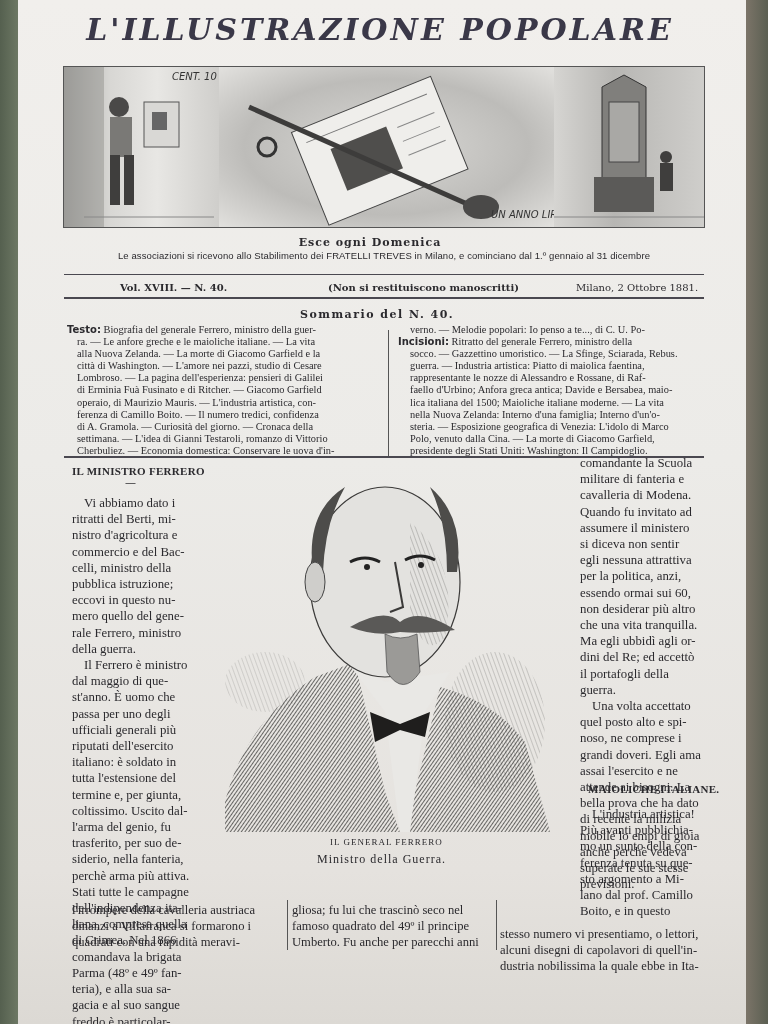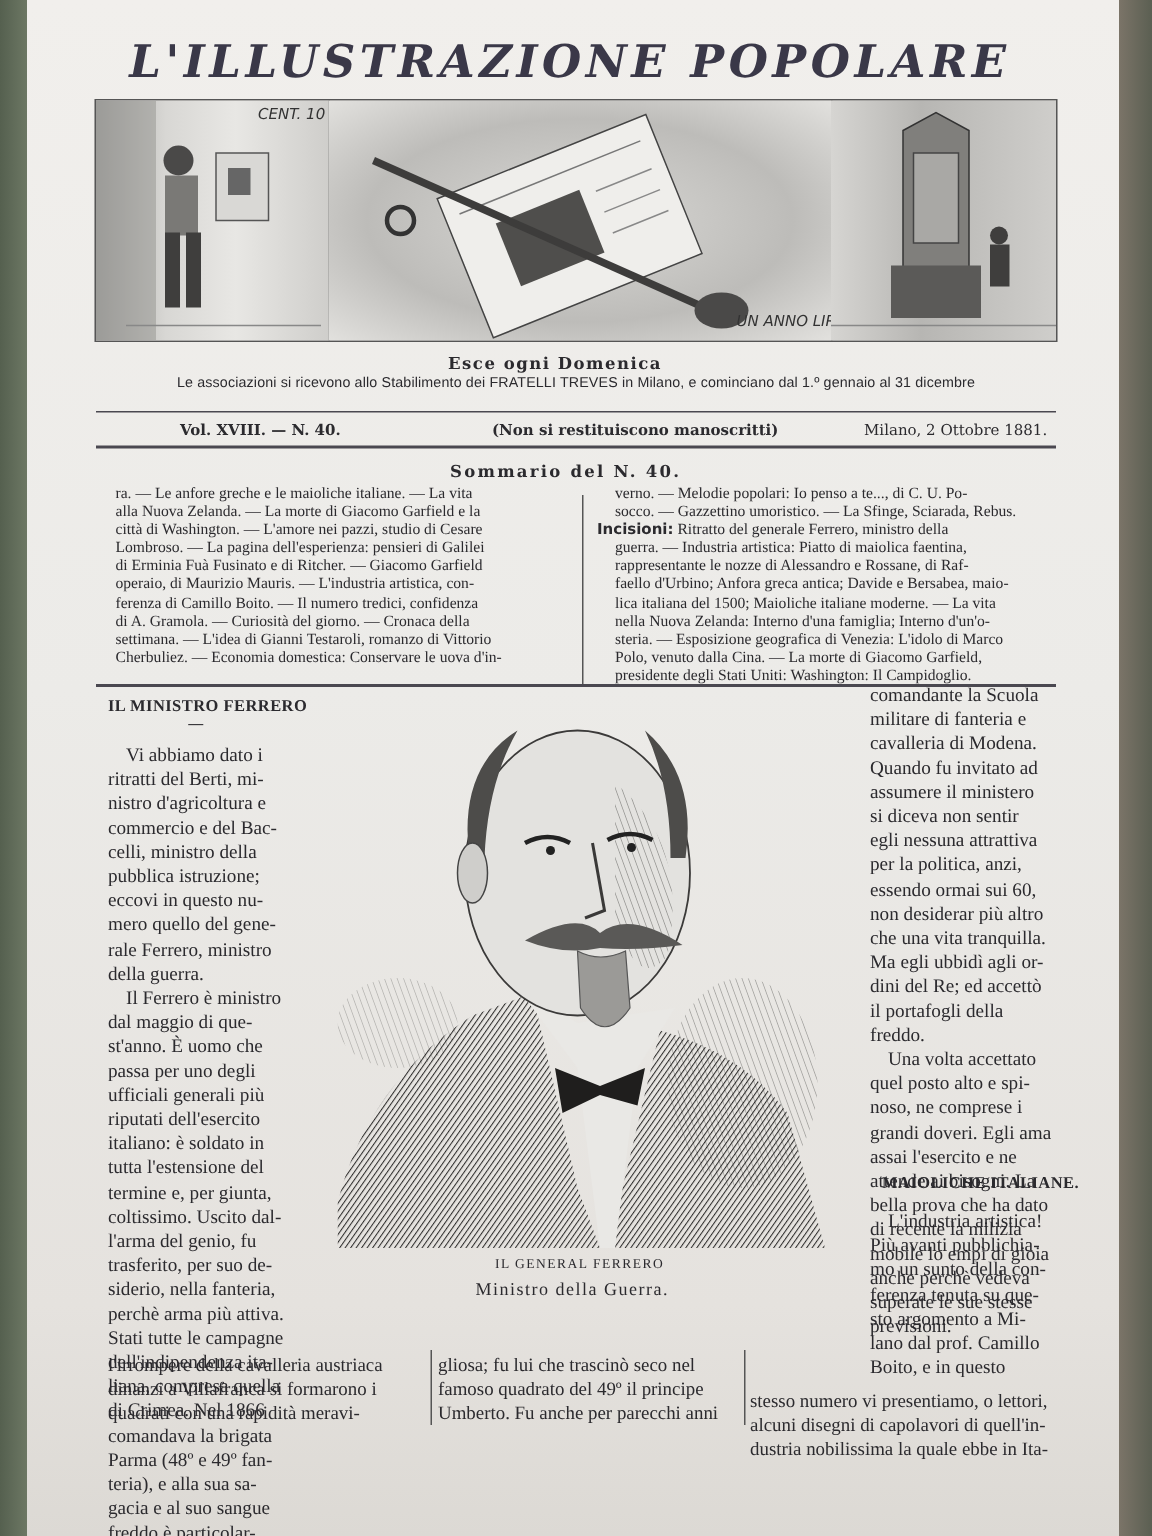--- a/index.html
+++ b/index.html
@@ -12,21 +12,21 @@
   .bg-left { position:absolute; left:0; top:0; width:20px; height:1024px;
     background:linear-gradient(90deg,#55604f,#6f7a66); }
   .bg-right { position:absolute; right:0; top:0; width:22px; height:1024px;
     background:linear-gradient(90deg,#7b7468,#5b5f52); }
   .page {
     position:absolute; left:18px; top:0; width:728px; height:1024px;
     background:linear-gradient(180deg,#f1efec 0%,#ecebe8 40%,#e6e3df 80%,#dedbd6 100%);
   }
   .abs { position:absolute; }
   .masthead-title {
-    left:64px; top:24px; width:632px; text-align:center;
+    left:64px; top:12px; width:632px; text-align:center;
     font-family:"DejaVu Serif", serif; font-weight:bold; font-style:italic;
     font-size:30px; letter-spacing:3px; color:#3a3848;
   }
   .rule { background:#4a4850; height:1px; }
   .banner { left:63px; top:66px; width:640px; height:160px; border:1px solid #555; background:#e4e2df; overflow:hidden; }
   .panel { position:absolute; top:0; height:160px; border-right:1px solid #555; overflow:hidden; }
   .p1 { left:0; width:155px; background:linear-gradient(90deg,#a9a8a6 0%,#d8d7d4 30%,#e8e7e4 60%,#cfcecb 100%); }
   .p2 { left:155px; width:335px; background:radial-gradient(ellipse at 50% 50%,#d9d8d5 0%,#bdbcb9 60%,#e2e1de 100%); }
   .p3 { left:490px; width:150px; border-right:none; background:linear-gradient(90deg,#d6d5d2 0%,#b7b6b3 40%,#cfcecb 100%); }
   .banner-text { font-family:"DejaVu Sans", sans-serif; font-size:12px; color:#333; font-style:italic; }
@@ -101,36 +101,37 @@
   <div class="abs edition">Esce ogni Domenica</div>
   <div class="abs subscr">Le associazioni si ricevono allo Stabilimento dei FRATELLI TREVES in Milano, e cominciano dal 1.º gennaio al 31 dicembre</div>
   <div class="abs rule" style="left:64px;top:274px;width:640px;"></div>
   <div class="abs volline" style="left:90px;">Vol. XVIII. — N. 40.</div>
   <div class="abs volline" style="left:298px;">(Non si restituiscono manoscritti)</div>
   <div class="abs volline" style="left:546px;font-weight:normal;">Milano, 2 Ottobre 1881.</div>
   <div class="abs rule" style="left:64px;top:297px;width:640px;height:2px;"></div>
 
   <div class="abs sommario-title">Sommario del N. 40.</div>
   <div class="abs sommario-col" style="left:67px;top:324px;width:315px;">
+    <div><b>Testo:</b> <span>Biografia del generale Ferrero, ministro della guer-</span></div>
     <div style="padding-left:10px">ra. — Le anfore greche e le maioliche italiane. — La vita</div>
     <div style="padding-left:10px">alla Nuova Zelanda. — La morte di Giacomo Garfield e la</div>
     <div style="padding-left:10px">città di Washington. — L'amore nei pazzi, studio di Cesare</div>
     <div style="padding-left:10px">Lombroso. — La pagina dell'esperienza: pensieri di Galilei</div>
     <div style="padding-left:10px">di Erminia Fuà Fusinato e di Ritcher. — Giacomo Garfield</div>
     <div style="padding-left:10px">operaio, di Maurizio Mauris. — L'industria artistica, con-</div>
     <div style="padding-left:10px">ferenza di Camillo Boito. — Il numero tredici, confidenza</div>
     <div style="padding-left:10px">di A. Gramola. — Curiosità del giorno. — Cronaca della</div>
     <div style="padding-left:10px">settimana. — L'idea di Gianni Testaroli, romanzo di Vittorio</div>
     <div style="padding-left:10px">Cherbuliez. — Economia domestica: Conservare le uova d'in-</div>
   </div>
   <div class="abs vsep" style="left:388px;top:330px;height:128px;"></div>
   <div class="abs sommario-col" style="left:398px;top:324px;width:312px;">
     <div style="padding-left:12px">verno. — Melodie popolari: Io penso a te..., di C. U. Po-</div>
+    <div><b>Incisioni:</b> <span>Ritratto del generale Ferrero, ministro della</span></div>
     <div style="padding-left:12px">socco. — Gazzettino umoristico. — La Sfinge, Sciarada, Rebus.</div>
-    <div><b>Incisioni:</b> <span>Ritratto del generale Ferrero, ministro della</span></div>
     <div style="padding-left:12px">guerra. — Industria artistica: Piatto di maiolica faentina,</div>
     <div style="padding-left:12px">rappresentante le nozze di Alessandro e Rossane, di Raf-</div>
     <div style="padding-left:12px">faello d'Urbino; Anfora greca antica; Davide e Bersabea, maio-</div>
     <div style="padding-left:12px">lica italiana del 1500; Maioliche italiane moderne. — La vita</div>
     <div style="padding-left:12px">nella Nuova Zelanda: Interno d'una famiglia; Interno d'un'o-</div>
     <div style="padding-left:12px">steria. — Esposizione geografica di Venezia: L'idolo di Marco</div>
     <div style="padding-left:12px">Polo, venuto dalla Cina. — La morte di Giacomo Garfield,</div>
     <div style="padding-left:12px">presidente degli Stati Uniti: Washington: Il Campidoglio.</div>
   </div>
   <div class="abs rule" style="left:64px;top:456px;width:640px;height:1.5px;"></div>
@@ -227,21 +228,21 @@
     <div>assumere il ministero</div>
     <div>si diceva non sentir</div>
     <div>egli nessuna attrattiva</div>
     <div>per la politica, anzi,</div>
     <div>essendo ormai sui 60,</div>
     <div>non desiderar più altro</div>
     <div>che una vita tranquilla.</div>
     <div>Ma egli ubbidì agli or-</div>
     <div>dini del Re; ed accettò</div>
     <div>il portafogli della</div>
-    <div>freddo.</div>
+    <div>guerra.</div>
     <div style="text-indent:12px">Una volta accettato</div>
     <div>quel posto alto e spi-</div>
     <div>noso, ne comprese i</div>
     <div>grandi doveri. Egli ama</div>
     <div>assai l'esercito e ne</div>
     <div>attende ai bisogni. La</div>
     <div>bella prova che ha dato</div>
     <div>di recente la milizia</div>
     <div>mobile lo empì di gioia</div>
     <div>anche perchè vedeva</div>

